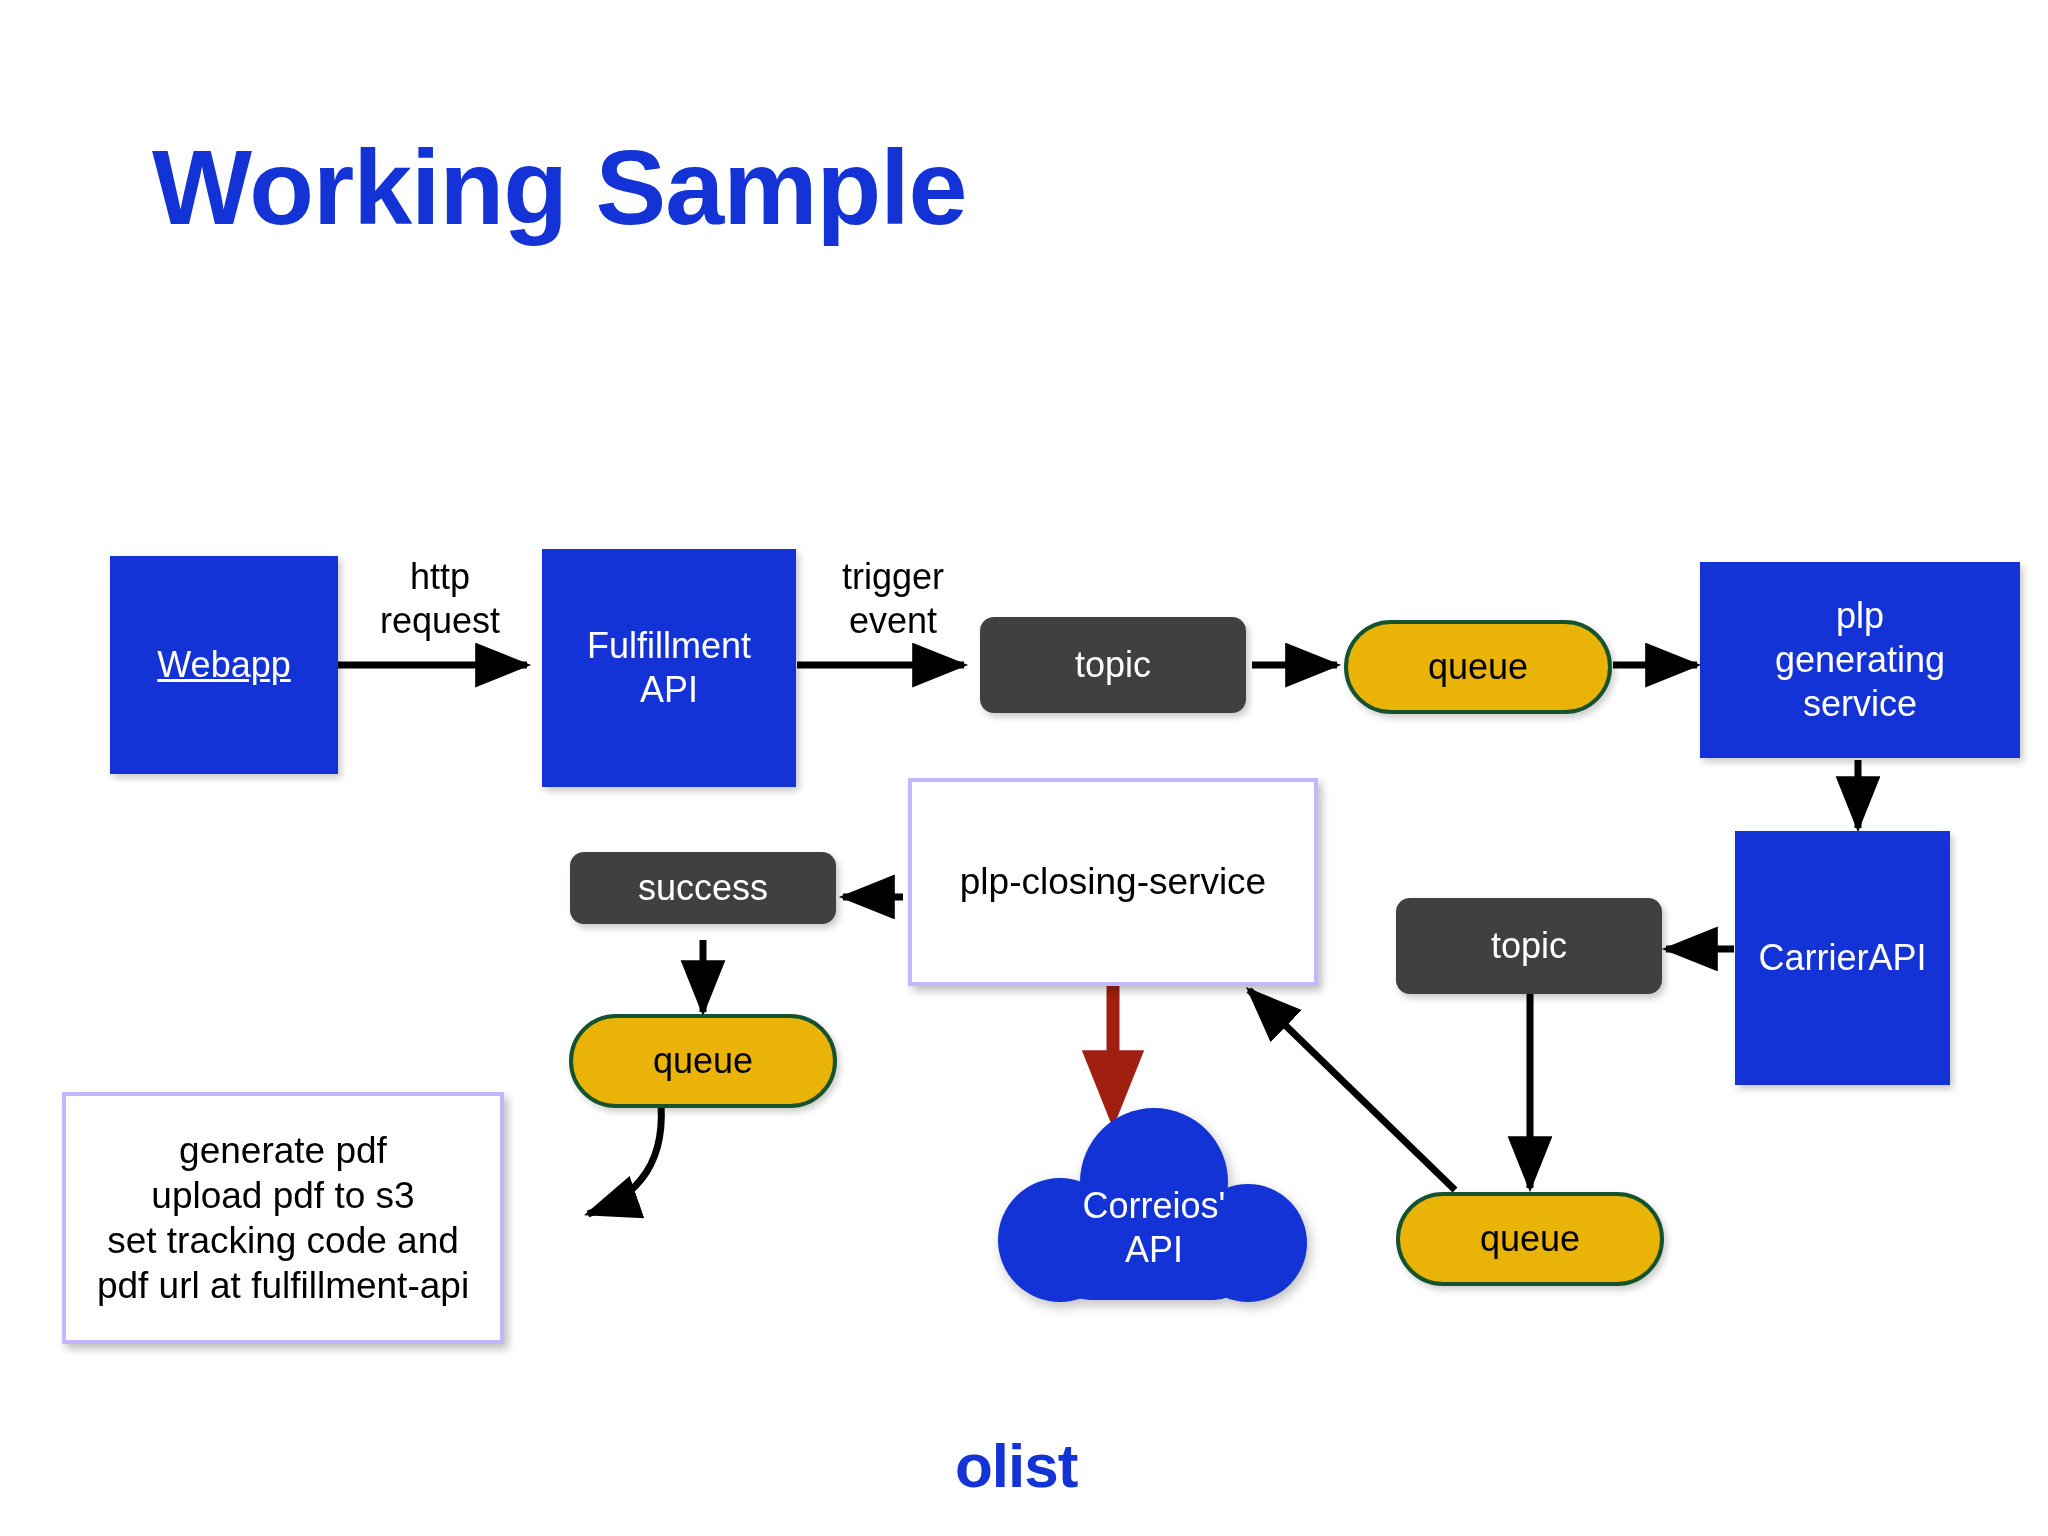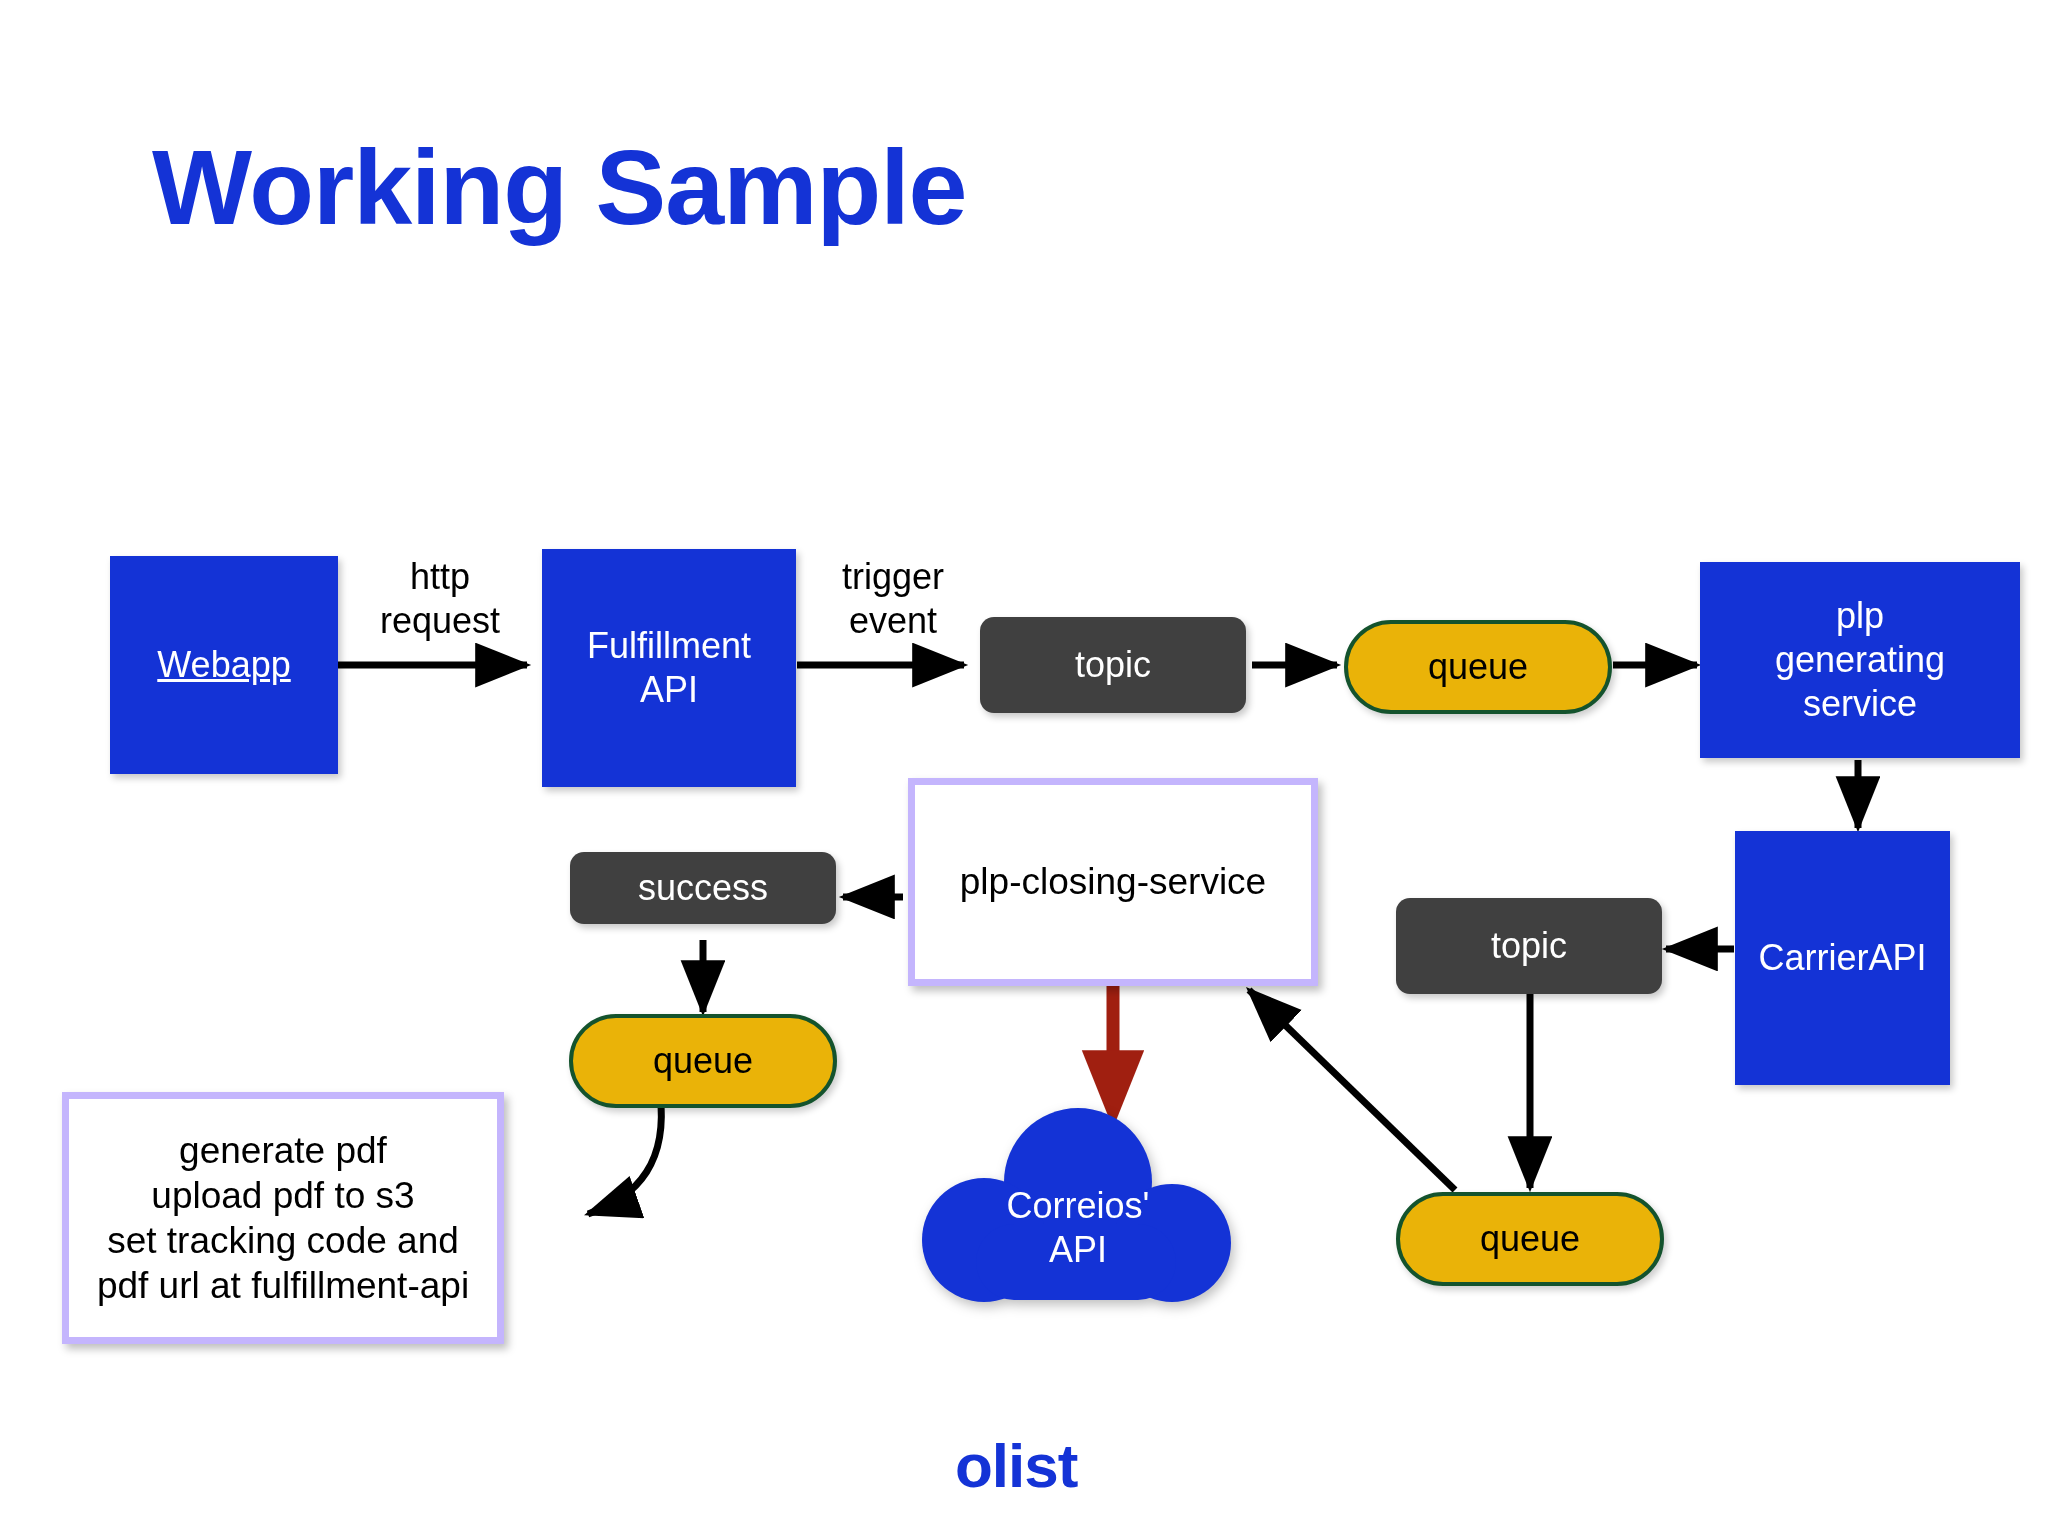--- a/index.html
+++ b/index.html
@@ -72,39 +72,39 @@
     color: #000000;
     font-size: 36px;
     border: 4px solid #14532d;
     border-radius: 999px;
     box-shadow: 3px 4px 7px rgba(0,0,0,0.20);
   }
   .node-box {
     background: #ffffff;
     color: #000000;
     font-size: 37px;
-    border: 7px solid #c4b5fd;
+    border: 4px solid #c4b5fd;
     box-shadow: 4px 5px 8px rgba(0,0,0,0.25);
   }
 
   
   .edge-label {
     position: absolute;
     font-size: 36px;
     color: #000000;
     text-align: center;
     line-height: 1.22;
     white-space: pre-line;
     margin-top: 21px;
   }
 
   
   #cloud-correios {
     position: absolute;
-    left: 916px;
+    left: 992px;
     top: 1106px;
     width: 324px;
     height: 200px;
   }
   #cloud-correios .cloud-label {
     position: absolute;
     left: 0;
     top: 78px;
     width: 324px;
     text-align: center;

